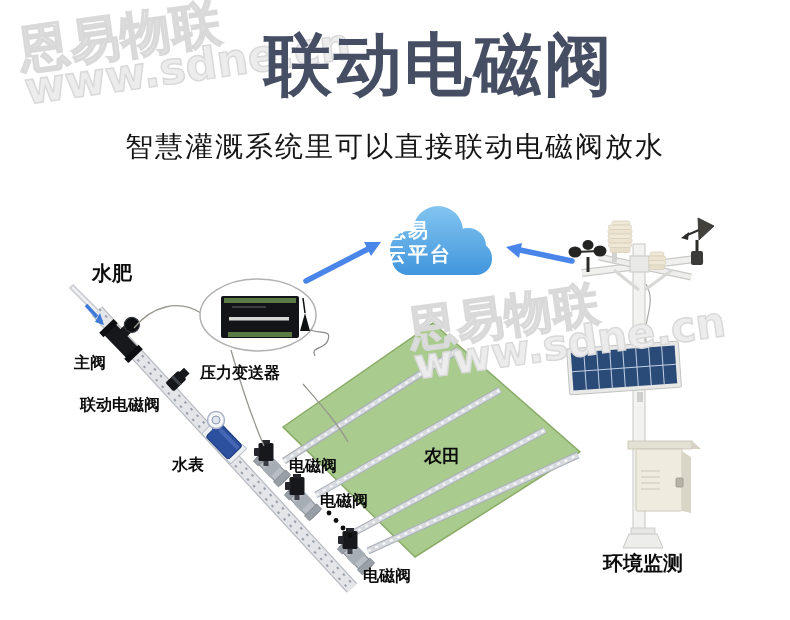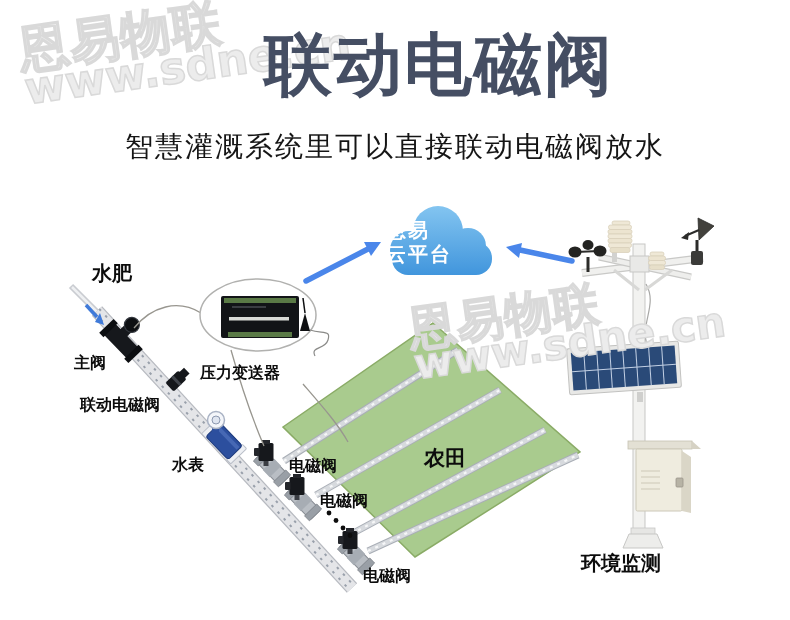--- a/index.html
+++ b/index.html
@@ -21,21 +21,21 @@
     position:absolute;z-index:6;left:0;top:20px;width:100%;text-align:center;
     font-size:68px;font-weight:900;color:#454e63;letter-spacing:2px;padding-left:44px;
   }
   .subtitle{
     position:absolute;z-index:6;left:0;top:128px;width:100%;text-align:center;
     font-size:28px;font-weight:500;color:#151515;letter-spacing:2px;
   }
   .diagram-svg{position:absolute;left:0;top:0;z-index:2;}
   .lbl{position:absolute;z-index:4;color:#0c0c0c;white-space:nowrap;font-weight:600;font-size:16px;}
   .lbl-big{font-size:20px;font-weight:700;}
-  .lbl-mid{font-size:21px;}
+  .lbl-mid{font-size:18px;}
   .cloud-text{
     position:absolute;z-index:4;left:386px;top:218px;width:106px;text-align:left;
     color:#ffffff;font-weight:700;font-size:20px;line-height:24px;letter-spacing:2px;
   }
 </style>
 </head>
 <body>
 
 <div class="stage">
 
@@ -285,15 +285,15 @@
 
   <div class="lbl lbl-big" style="left:80px;top:260px;margin-left:12px;">水肥</div>
   <div class="lbl" style="left:74px;top:353px;">主阀</div>
   <div class="lbl" style="left:80px;top:395px;">联动电磁阀</div>
   <div class="lbl" style="left:200px;top:363px;">压力变送器</div>
   <div class="lbl" style="left:172px;top:455px;">水表</div>
   <div class="lbl" style="left:289px;top:456px;">电磁阀</div>
   <div class="lbl" style="left:320px;top:491px;">电磁阀</div>
   <div class="lbl" style="left:363px;top:566px;">电磁阀</div>
   <div class="lbl lbl-mid" style="left:424px;top:444px;">农田</div>
-  <div class="lbl lbl-big" style="left:581px;top:550px;">环境监测</div>
+  <div class="lbl lbl-big" style="left:603px;top:550px;">环境监测</div>
 
 </div>
 
 </body></html>

